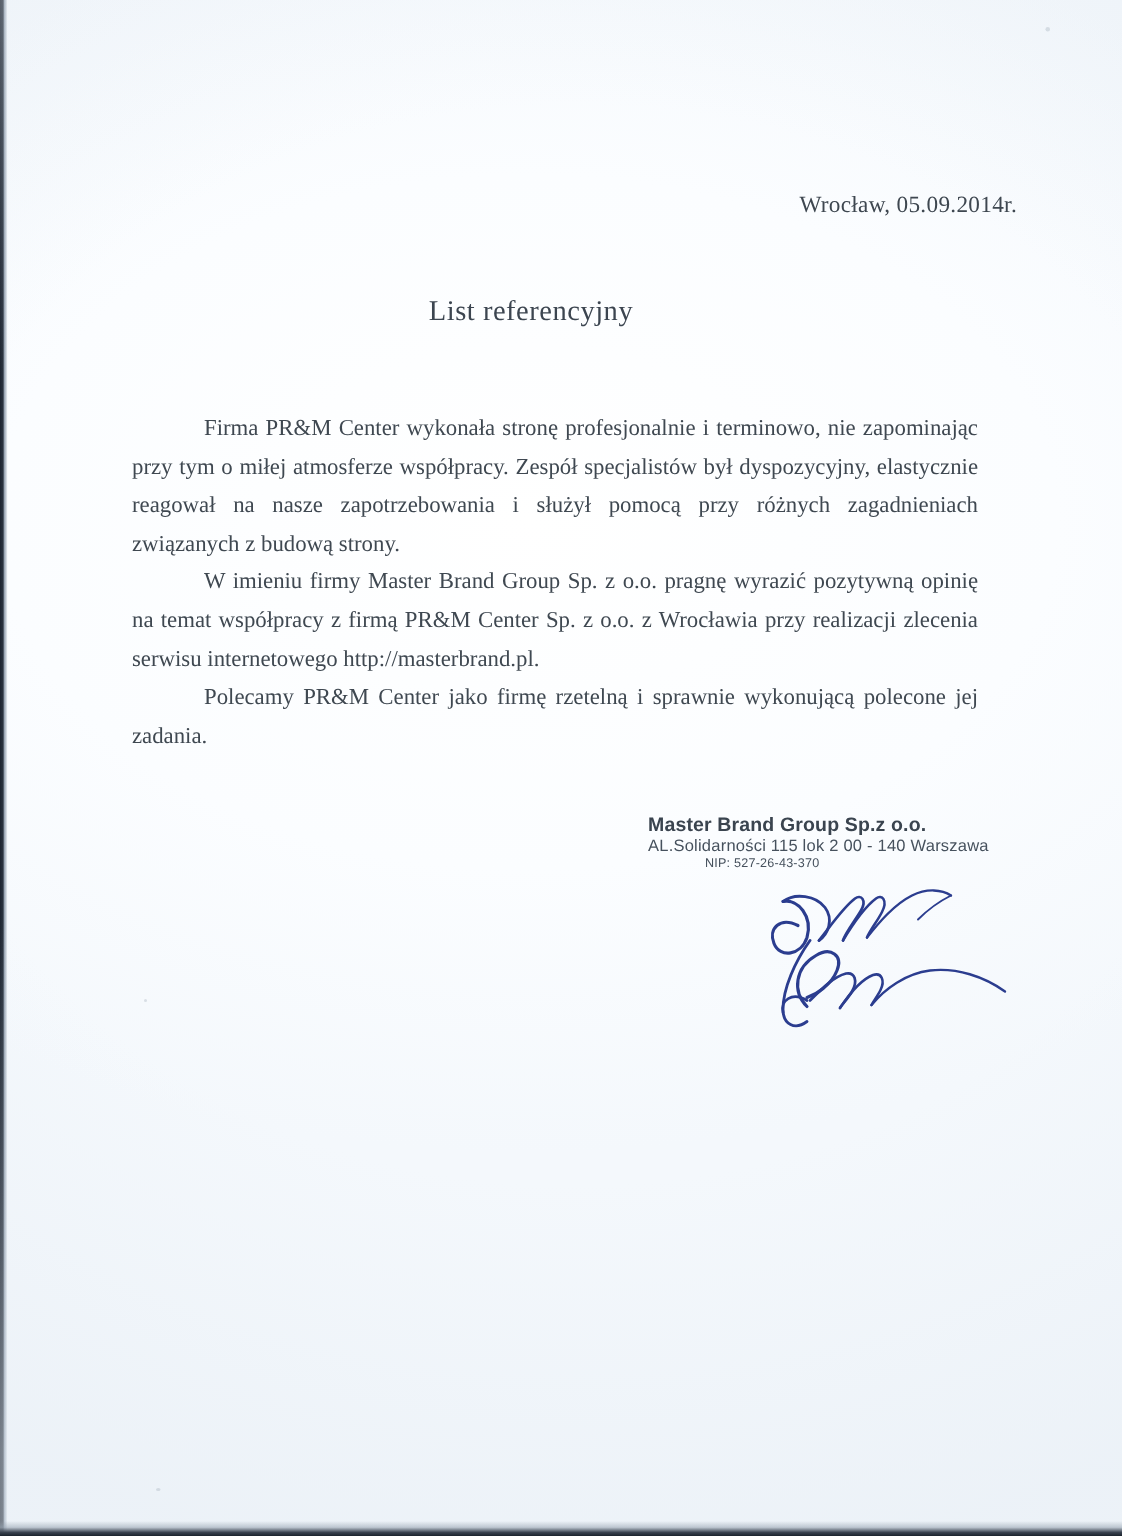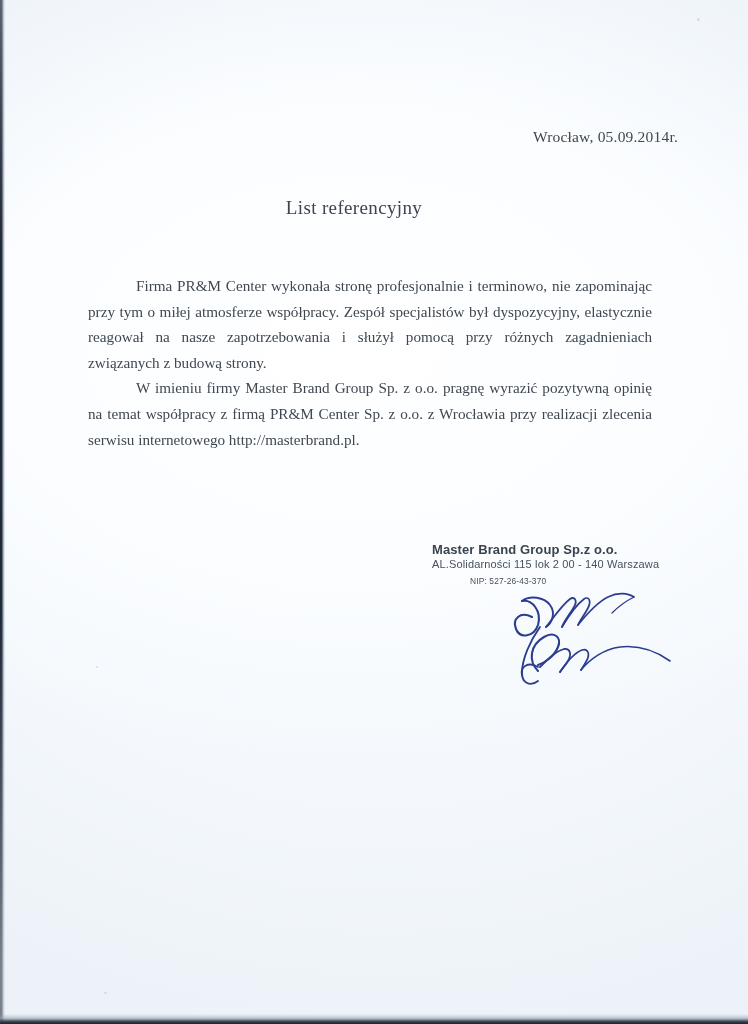--- a/index.html
+++ b/index.html
@@ -112,21 +112,20 @@
     color: #3a444f;
   }
   .stamp-address {
     margin-top: 1px;
     font-size: 11px;
     letter-spacing: .15px;
     white-space: nowrap;
     color: #46515d;
   }
   .stamp-nip {
-    margin-top: 6px;
     font-size: 8.4px;
     letter-spacing: .15px;
     white-space: nowrap;
     text-align: left;
     padding-left: 38px;
     color: #46515d;
   }
 
   
   .signature {
@@ -159,20 +158,21 @@
     <span class="speck" style="top:992px;left:104px;width:3px;height:2px;"></span>
     <span class="speck" style="top:666px;left:96px;width:2px;height:2px;"></span>
 
     <div class="date-line">Wrocław, 05.09.2014r.</div>
 
     <div class="doc-title">List referencyjny</div>
 
     <div class="letter-body">
       <p>Firma PR&amp;M Center wykonała stronę profesjonalnie i terminowo, nie zapominając przy tym o miłej atmosferze współpracy. Zespół specjalistów był dyspozycyjny, elastycznie reagował na nasze zapotrzebowania i służył pomocą przy różnych zagadnieniach związanych z budową strony.</p>
       <p>W imieniu firmy Master Brand Group Sp. z o.o. pragnę wyrazić pozytywną opinię na temat współpracy z firmą  PR&amp;M Center Sp. z o.o. z Wrocławia przy realizacji zlecenia serwisu internetowego http://masterbrand.pl.</p>
+      <p>Polecamy PR&amp;M Center jako firmę rzetelną i sprawnie wykonującą polecone jej zadania.</p>
     </div>
 
     <div class="stamp-block">
       <div class="stamp-company">Master Brand Group Sp.z o.o.</div>
       <div class="stamp-address">AL.Solidarności 115 lok 2 00 - 140 Warszawa</div>
       <div class="stamp-nip">NIP: 527-26-43-370</div>
     </div>
 
     <div class="signature">
       <svg width="200" height="110" viewBox="0 0 200 110" fill="none" xmlns="http://www.w3.org/2000/svg">

